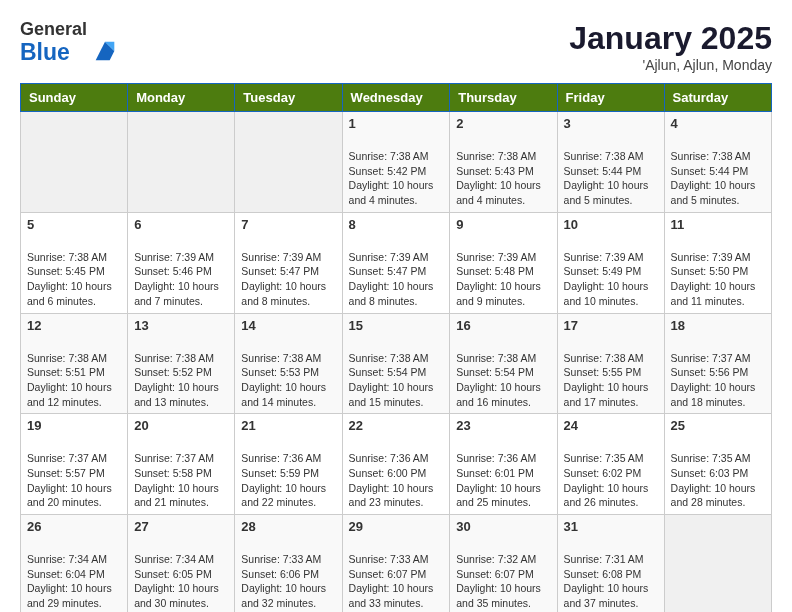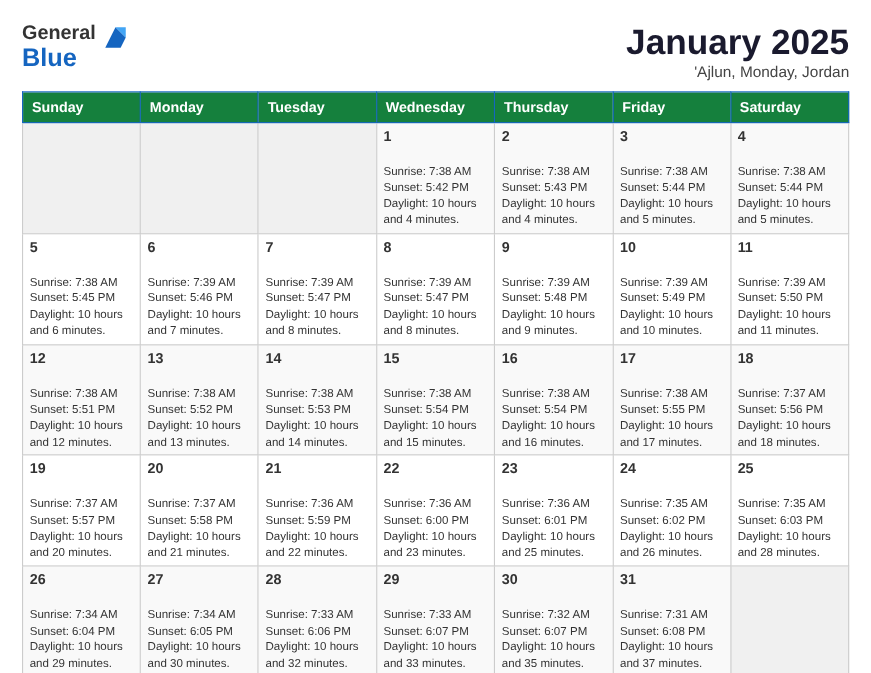--- a/index.html
+++ b/index.html
@@ -11,21 +11,21 @@
       padding: 20px;
     }
     .header {
       display: flex;
       justify-content: space-between;
       align-items: flex-start;
       margin-bottom: 10px;
     }
     .logo {
       display: flex;
-      align-items: flex-start;
+      align-items: flex-end;
     }
     .logo-text {
       display: flex;
       flex-direction: column;
       line-height: 1.1;
     }
     .logo-general {
       font-size: 18px;
       font-weight: bold;
       color: #333;
@@ -51,21 +51,21 @@
     .location {
       font-size: 14px;
       color: #444;
     }
     .calendar {
       width: 100%;
       border-collapse: collapse;
       border: 1px solid #ccc;
     }
     .calendar th {
-      background-color: #15803d;
+      background-color: #4d7c0f;
       color: #fff;
       text-align: left;
       padding: 6px 8px;
       font-size: 13px;
       border: 1px solid #1565c0;
     }
     .calendar td {
       border: 1px solid #ccc;
       vertical-align: top;
       padding: 4px 6px;
@@ -105,21 +105,21 @@
       <span class="logo-general">General</span>
       <span class="logo-blue">Blue</span>
     </div>
     <svg class="logo-icon" viewBox="0 0 30 30" xmlns="http://www.w3.org/2000/svg">
       <polygon points="5,25 15,5 25,15 20,25" fill="#1565c0"></polygon>
       <polygon points="15,5 25,5 25,15" fill="#42a5f5"></polygon>
     </svg>
   </div>
   <div class="title-area">
     <div class="month-title">January 2025</div>
-    <div class="location">'Ajlun, Monday, Jordan</div>
+    <div class="location">'Ajlun, Ajlun, Monday</div>
   </div>
 </div>
 
 <table class="calendar">
   <thead>
     <tr>
     <th>Sunday</th>
         <th>Monday</th>
         <th>Tuesday</th>
         <th>Wednesday</th>

